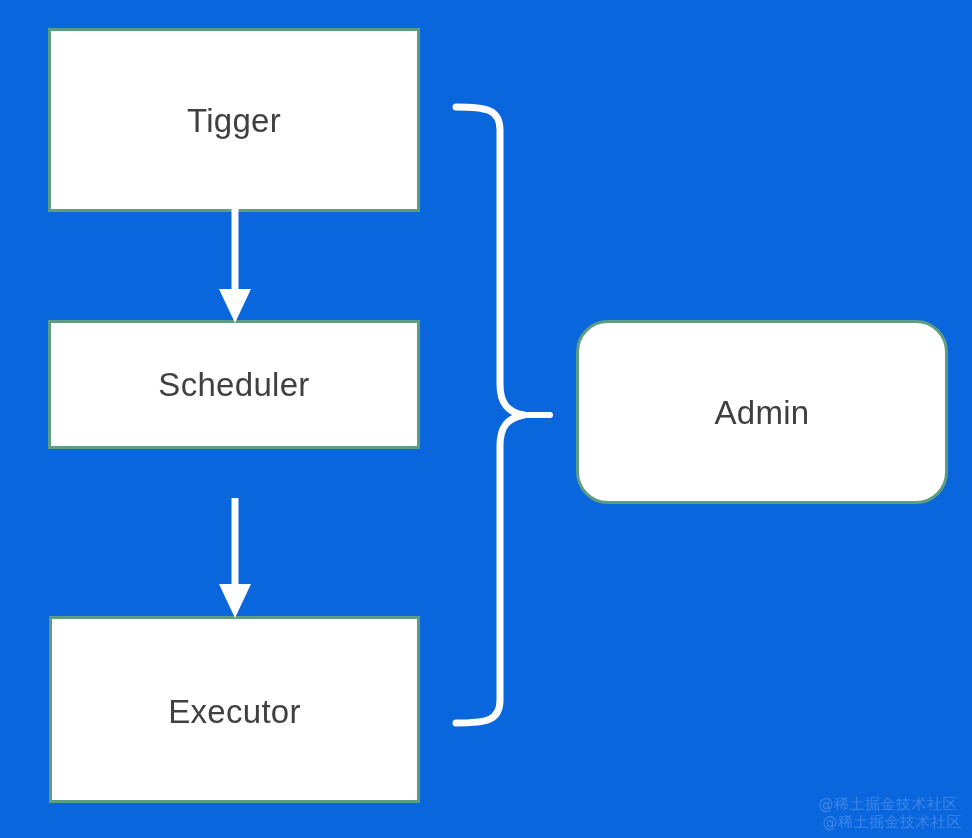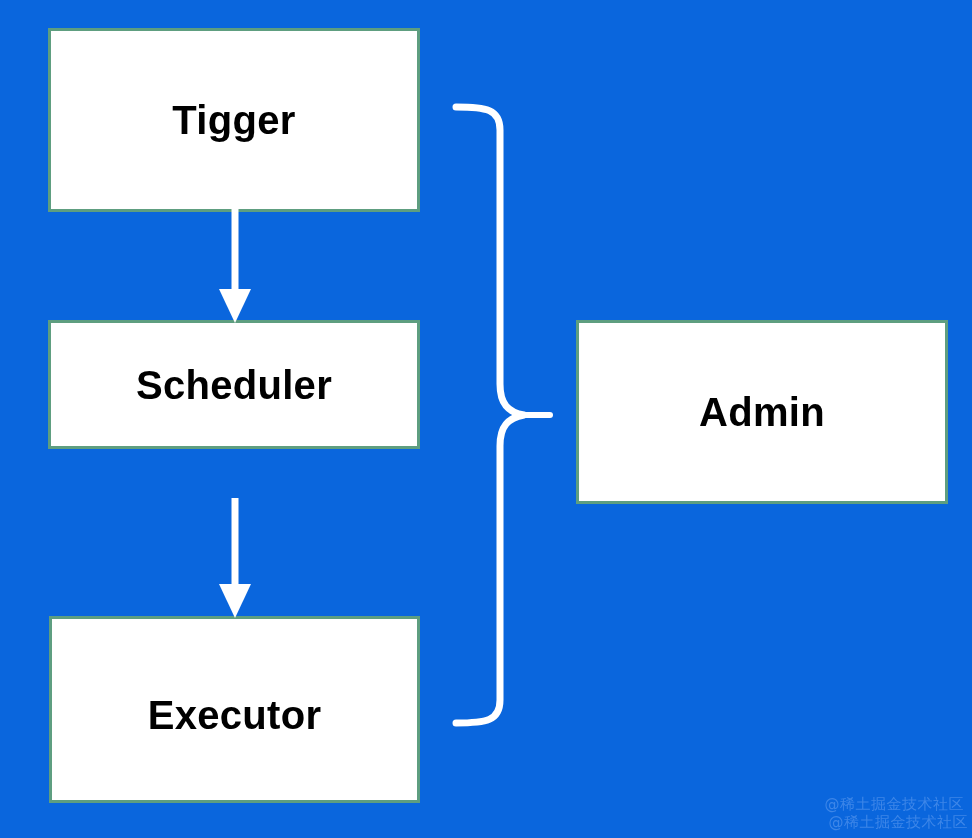--- a/index.html
+++ b/index.html
@@ -22,23 +22,23 @@
     position: absolute;
     background: #ffffff;
     border: 3px solid #5e9e80;
     box-sizing: border-box;
     display: flex;
     align-items: center;
     justify-content: center;
   }
 
   .node-label {
-    color: #000000;
-    font-weight: bold;
-    font-size: 40px;
+    color: #404040;
+    font-weight: normal;
+    font-size: 33px;
     letter-spacing: 0.3px;
     line-height: 1;
     white-space: nowrap;
   }
 
   
   #node-trigger {
     left: 48px;
     top: 28px;
     width: 372px;
@@ -66,20 +66,21 @@
   }
   #node-executor .node-label {
     margin-top: 76px;
   }
 
   #node-admin {
     left: 576px;
     top: 320px;
     width: 372px;
     height: 184px;
+    border-radius: 32px;
   }
 
   
   .connector {
     position: absolute;
     pointer-events: none;
   }
 
   
   #group-brace {
@@ -87,21 +88,21 @@
     left: 446px;
     top: 96px;
     width: 118px;
     height: 644px;
     pointer-events: none;
   }
 
   
   #watermark {
     position: absolute;
-    right: 8px;
+    right: 14px;
     bottom: 6px;
     text-align: right;
     color: #3d86e8;
     font-size: 15px;
     line-height: 1.25;
     font-family: "DejaVu Sans", sans-serif;
     letter-spacing: 0.5px;
     user-select: none;
   }
   #watermark div {

